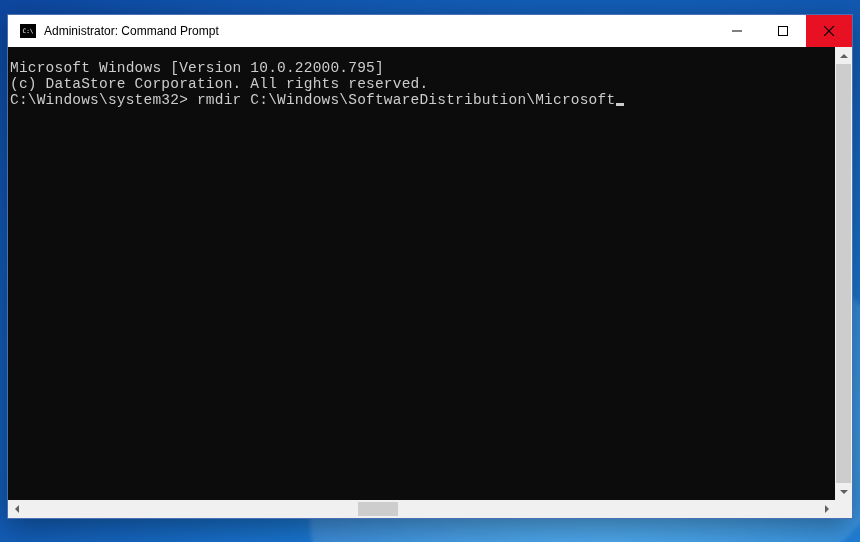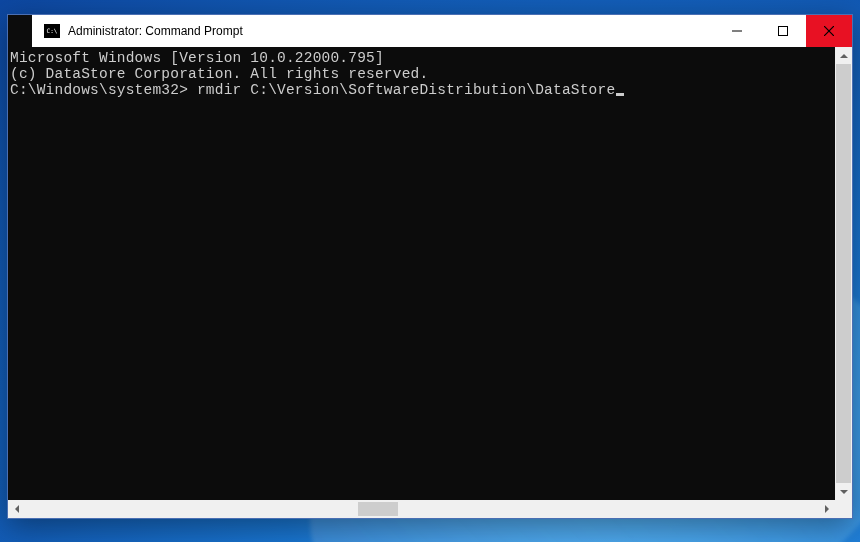--- a/index.html
+++ b/index.html
@@ -42,21 +42,20 @@
       box-shadow: 0 8px 30px rgba(0,0,0,0.4);
       display: flex;
       flex-direction: column;
     }
     .titlebar {
       height: 32px;
       background: #ffffff;
       display: flex;
       align-items: center;
       flex-shrink: 0;
-      margin-left: 24px;
     }
     .title-icon {
       width: 16px;
       height: 14px;
       margin-left: 12px;
       margin-right: 8px;
       background: #000;
       position: relative;
       display: flex;
       align-items: center;
@@ -103,21 +102,21 @@
       display: flex;
       min-height: 0;
     }
     .terminal {
       flex: 1;
       background: #0c0c0c;
       color: #cccccc;
       font-family: Consolas, "Courier New", monospace;
       font-size: 14.5px;
       line-height: 1.1;
-      padding: 4px 2px;
+      padding: 14px 2px;
       white-space: pre;
       overflow: hidden;
       letter-spacing: 0.2px;
     }
     .terminal .line {
       display: block;
     }
     .cursor {
       display: inline-block;
       width: 8px;
@@ -214,21 +213,21 @@
       <button class="window-btn close">
         <svg viewBox="0 0 10 10">
             <line x1="0" y1="0" x2="10" y2="10" stroke="#000" stroke-width="1.2"></line>
             <line x1="10" y1="0" x2="0" y2="10" stroke="#000" stroke-width="1.2"></line>
           </svg>
       </button>
     </div>
   </div>
 
   <div class="window-body">
-    <div class="terminal"><span class="line">Microsoft Windows [Version 10.0.22000.795]</span><span class="line">(c) DataStore Corporation. All rights reserved.</span><span class="line"></span><span class="line"><span>C:\Windows\system32&gt;</span> <span>rmdir C:\Version\SoftwareDistribution\DataStore</span><span class="cursor"></span></span></div>
+    <div class="terminal"><span class="line">Microsoft Windows [Version 10.0.22000.795]</span><span class="line">(c) DataStore Corporation. All rights reserved.</span><span class="line"></span><span class="line"><span>C:\Windows\system32&gt;</span> <span>rmdir C:\Windows\SoftwareDistribution\Microsoft</span><span class="cursor"></span></span></div>
 
     <div class="vscrollbar">
       <div class="scroll-arrow">
         <svg width="8" height="4" viewBox="0 0 8 4">
             <polygon points="4,0 8,4 0,4" fill="#606060"></polygon>
           </svg>
       </div>
       <div class="scroll-track">
         <div class="scroll-thumb-v"></div>
       </div>

